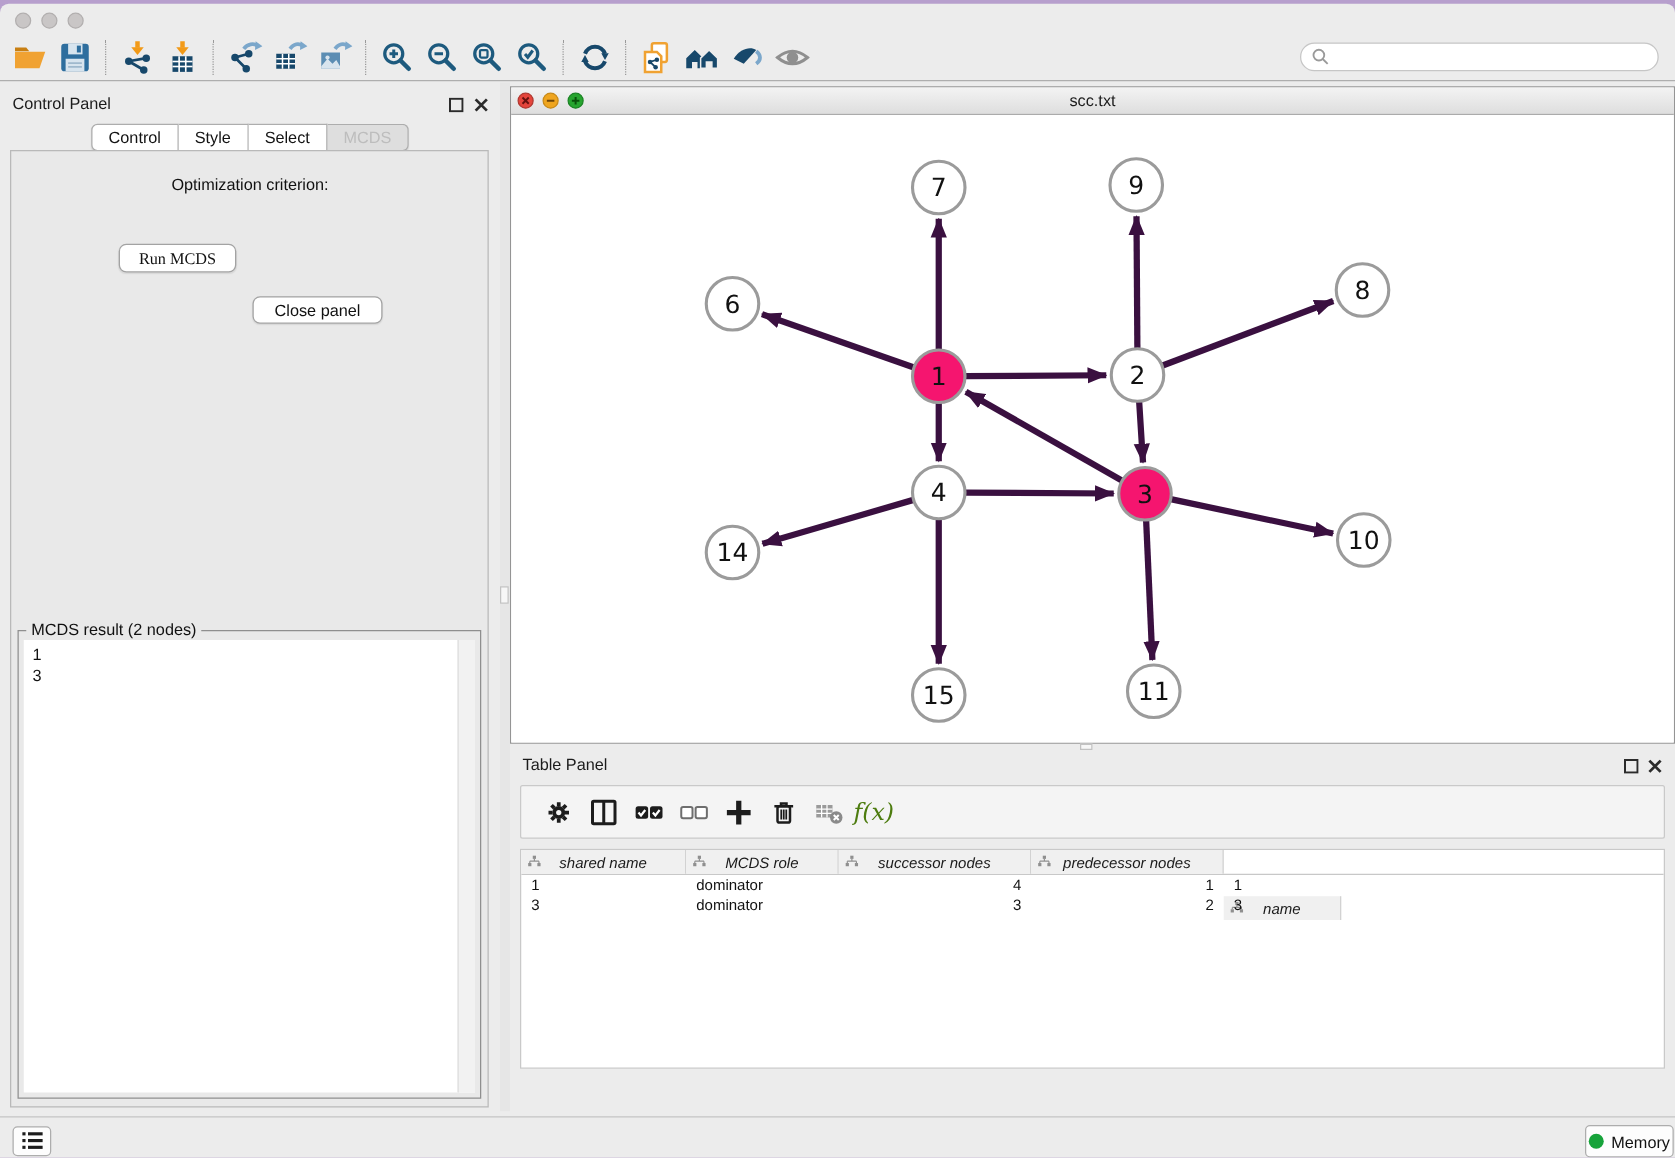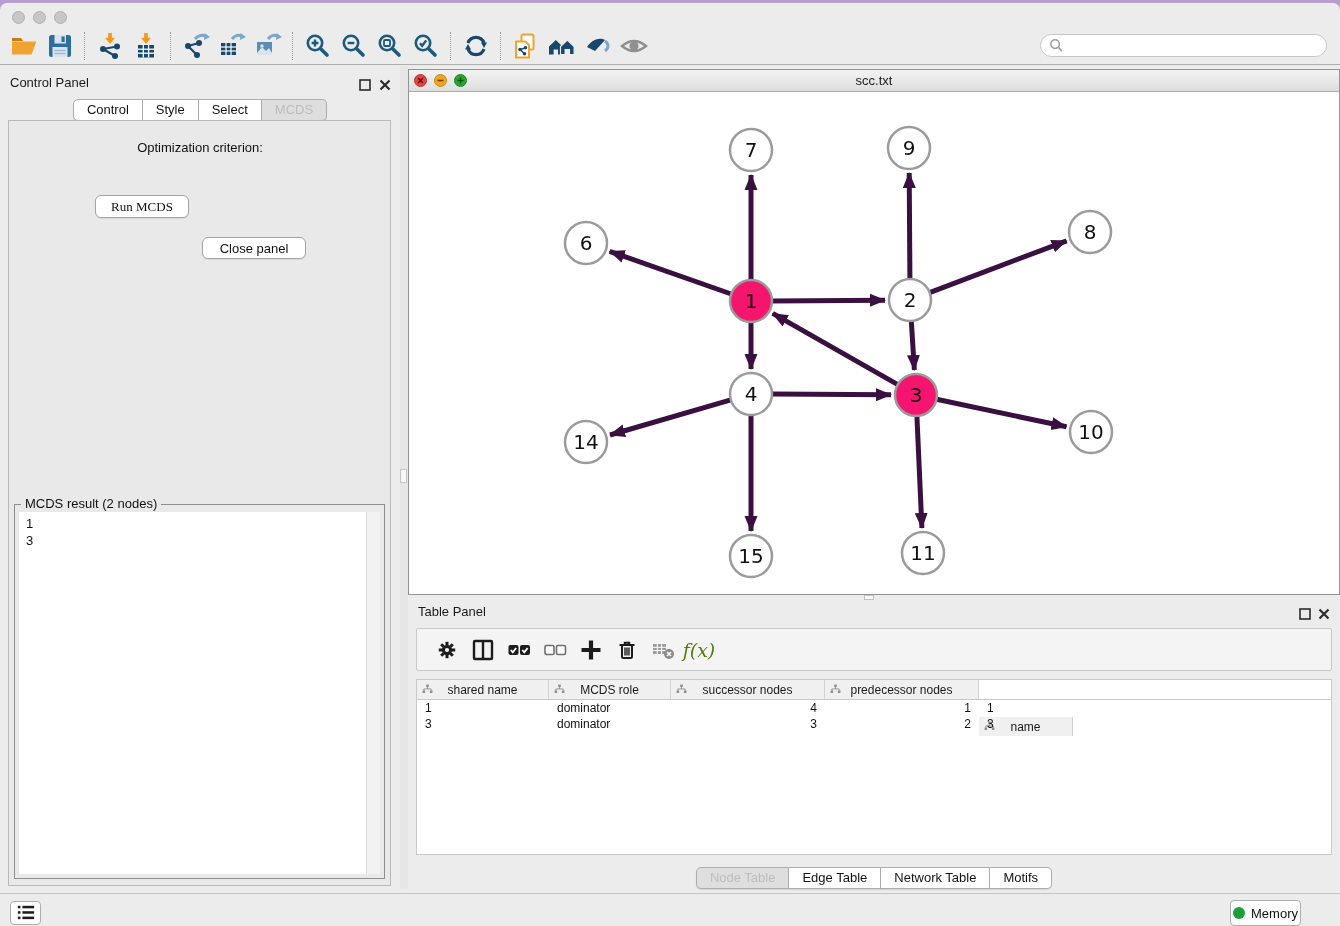--- a/index.html
+++ b/index.html
@@ -50,21 +50,21 @@
   .tl-mini{position:absolute;top:4px;width:13px;height:13px;border-radius:50%;box-sizing:border-box;}
   .net-canvas{position:absolute;left:0;top:22px;width:930px;height:502px;background:#fff;}
 
   
   .tp-title{left:418px;top:601px;font-size:13px;color:#1b1b1b;}
   .tp-toolbar{left:416px;top:625px;width:916px;height:43px;background:#f4f4f4;border:1px solid #c9c9c9;border-radius:2px;display:flex;align-items:center;padding-left:12px;box-sizing:border-box;}
   .tp-ibtn{width:36px;height:34px;display:flex;align-items:center;justify-content:center;flex:0 0 auto;}
   .fx{font:italic 19px "DejaVu Serif",serif;color:#4d7c0f;}
   .tablewrap{left:416px;top:676px;width:916px;height:176px;background:#fff;border:1px solid #c9c9c9;box-sizing:border-box;overflow:hidden;}
   .thead{position:absolute;left:0;top:0;width:100%;height:19px;border-bottom:1px solid #c8c8c8;display:flex;}
-  .th{position:relative;display:inline-flex;align-items:center;justify-content:center;background:#f0f0f0;border-right:1px solid #d2d2d2;height:100%;font-size:12px;color:#1a1a1a;box-sizing:border-box;}
+  .th{position:relative;display:inline-flex;align-items:center;justify-content:center;background:#f0f0f0;border-right:1px solid #d2d2d2;height:100%;font-size:12px;color:#1a1a1a;box-sizing:border-box;font-style:italic;}
   .tree-ic{position:absolute;left:5px;top:4px;}
   .tbody{position:absolute;left:0;top:20px;width:100%;}
   .trow{display:flex;height:16px;align-items:center;}
   .td{display:inline-block;padding:0 8px;box-sizing:border-box;font-size:12px;color:#111;overflow:hidden;white-space:nowrap;}
   .tp-tabs{left:408px;top:864px;width:932px;display:flex;justify-content:center;}
 
   
   .statusbar{left:0;top:890px;width:100%;height:33px;border-top:1px solid #c4c4c4;background:#ececec;}
   .sbtn{position:absolute;background:#fdfdfd;border:1px solid #adadad;border-radius:4px;box-sizing:border-box;display:flex;align-items:center;justify-content:center;}
   .mem-dot{width:12px;height:12px;border-radius:50%;margin-right:6px;}
@@ -510,40 +510,34 @@
           <div class="trow">
             <div class="td" style="width: 132px; text-align: left;">3</div>
             <div class="td" style="width: 122px; text-align: left;">dominator</div>
             <div class="td" style="width: 154px; text-align: right;">3</div>
             <div class="td" style="width: 154px; text-align: right;">2</div>
             <div class="td" style="width: 94px; text-align: left;">3</div>
           </div>
         </div>
     </div>
 
-    <div class="abs tp-tabs">
-        <div class="seg seg-first seg-active">Node Table</div>
-        <div class="seg">Edge Table</div>
-        <div class="seg">Network Table</div>
-        <div class="seg seg-last">Motifs</div>
-      </div>
 
     <div class="abs statusbar">
       <div class="sbtn" style="left:10px;top:7px;width:31px;height:24px;">
         <svg width="22" height="18" viewBox="0 0 24 20">
             <g fill="#1c1c1c">
               <rect x="3" y="2" width="2.8" height="2.8"></rect>
               <rect x="3" y="8" width="2.8" height="2.8"></rect>
               <rect x="3" y="14" width="2.8" height="2.8"></rect>
               <rect x="8" y="2" width="13" height="2.8"></rect>
               <rect x="8" y="8" width="13" height="2.8"></rect>
               <rect x="8" y="14" width="13" height="2.8"></rect>
             </g>
           </svg>
       </div>
-      <div class="sbtn" style="left:1230px;top:6px;width:71px;height:26px;">
+      <div class="sbtn" style="left:1268px;top:6px;width:71px;height:26px;">
         <span class="mem-dot" style="background:#17a33a;"></span>
         <span class="mem-label">Memory</span>
       </div>
     </div>
 
   </div>
 </div>
 
 </body></html>

